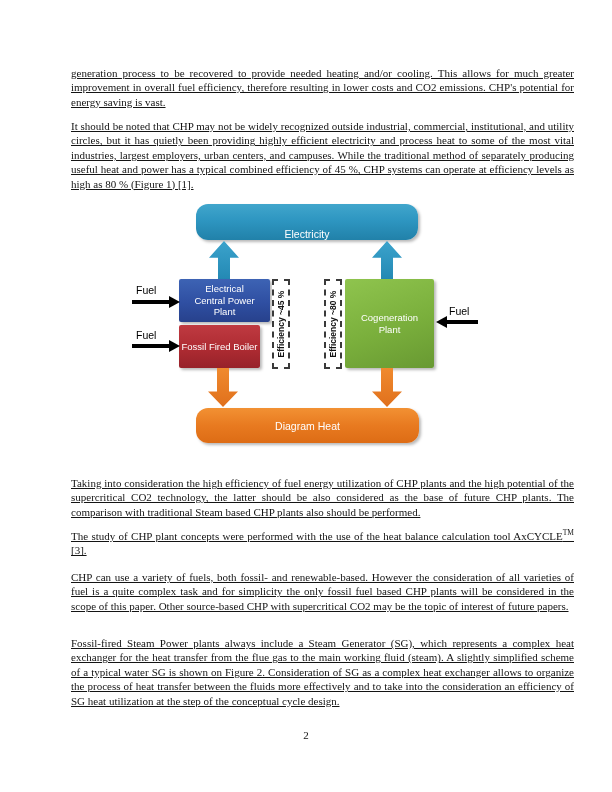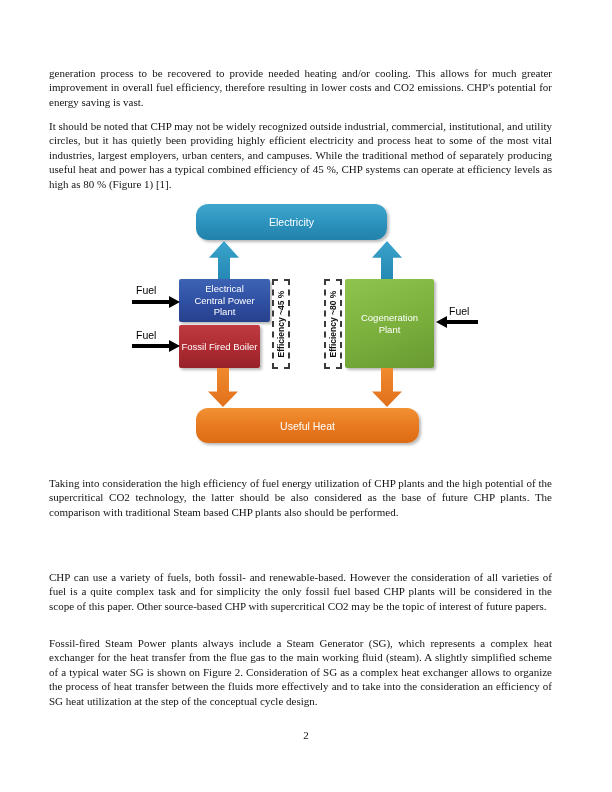--- a/index.html
+++ b/index.html
@@ -2,38 +2,40 @@
 <html><head>
 <meta charset="utf-8">
 <style>
   * { margin:0; padding:0; box-sizing:border-box; }
   html,body { background:#ffffff; }
   .page {
     position:relative; width:612px; height:792px; background:#ffffff;
     font-family:"Liberation Serif", serif; color:#111; overflow:hidden;
   }
   .para {
-    position:absolute; left:49px; width:503px;
+    position:absolute; left:71px; width:503px;
     font-size:11px; line-height:14.4px; text-align:justify;
     color:#141414;
+    text-decoration:underline;
   }
   .para sup { font-size:7.5px; vertical-align:super; line-height:0; }
   .page-number { position:absolute; top:729px; left:0; width:612px; text-align:center; font-size:11px; color:#141414; }
 
   
   .fig { position:absolute; left:0; top:0; width:612px; height:792px; pointer-events:none; }
   .node {
     position:absolute; display:flex; align-items:center; justify-content:center;
     color:#fff; font-family:"Liberation Sans", sans-serif; text-align:center;
     box-shadow:2px 2px 3px rgba(0,0,0,0.28);
   }
   .node-electricity {
-    left:196px; top:204px; width:191px; height:36px; border-radius:12px;
+    left:196px; top:204px; width:222px; height:36px; border-radius:12px;
     background:linear-gradient(180deg,#41a6cc 0%,#2e96c1 45%,#2181a9 100%);
     font-size:10.5px;
+    align-items:flex-end;
   }
   .node-useful-heat {
     left:196px; top:408px; width:223px; height:35px; border-radius:12px;
     background:linear-gradient(180deg,#f29133 0%,#e87a20 50%,#dd6c15 100%);
     font-size:10.5px;
   }
   .node-electrical-plant {
     left:179px; top:279px; width:91px; height:43px; border-radius:2px;
     background:linear-gradient(180deg,#3d63b4 0%,#2f4fa2 55%,#27418c 100%);
     font-size:9.5px; line-height:11.5px; padding:14px;
@@ -142,25 +144,26 @@
     <div class="head-right hr2"></div>
 
     <span class="fuel-label fl3">Fuel</span>
     <div class="h-line hl3"></div>
     <div class="head-left"></div>
 
     <div class="down-arrow down-left"></div>
     <div class="down-arrow down-right"></div>
 
     <div class="node node-useful-heat">
-      <span>Useful Heat</span>
+      <span>Diagram Heat</span>
     </div>
 
   </div>
 
   <p class="para" style="top:476px">Taking into consideration the high efficiency of fuel energy utilization of CHP plants and the high potential of the supercritical CO2 technology, the latter should be also considered as the base of future CHP plants. The comparison with traditional Steam based CHP plants also should be performed.</p>
 
+  <p class="para" style="top:529px"><span>The study of CHP plant concepts were performed with the use of the heat balance calculation tool AxCYCLE</span><sup>TM</sup><span> [3].</span></p>
 
   <p class="para" style="top:570px">CHP can use a variety of fuels, both fossil- and renewable-based. However the consideration of all varieties of fuel is a quite complex task and for simplicity the only fossil fuel based CHP plants will be considered in the scope of this paper. Other source-based CHP with supercritical CO2 may be the topic of interest of future papers.</p>
   <p class="para" style="top:636px">Fossil-fired Steam Power plants always include a Steam Generator (SG), which represents a complex heat exchanger for the heat transfer from the flue gas to the main working fluid (steam). A slightly simplified scheme of a typical water SG is shown on Figure 2. Consideration of SG as a complex heat exchanger allows to organize the process of heat transfer between the fluids more effectively and to take into the consideration an efficiency of SG heat utilization at the step of the conceptual cycle design.</p>
 
   <div class="page-number">2</div>
 </div>
 
 </body></html>

